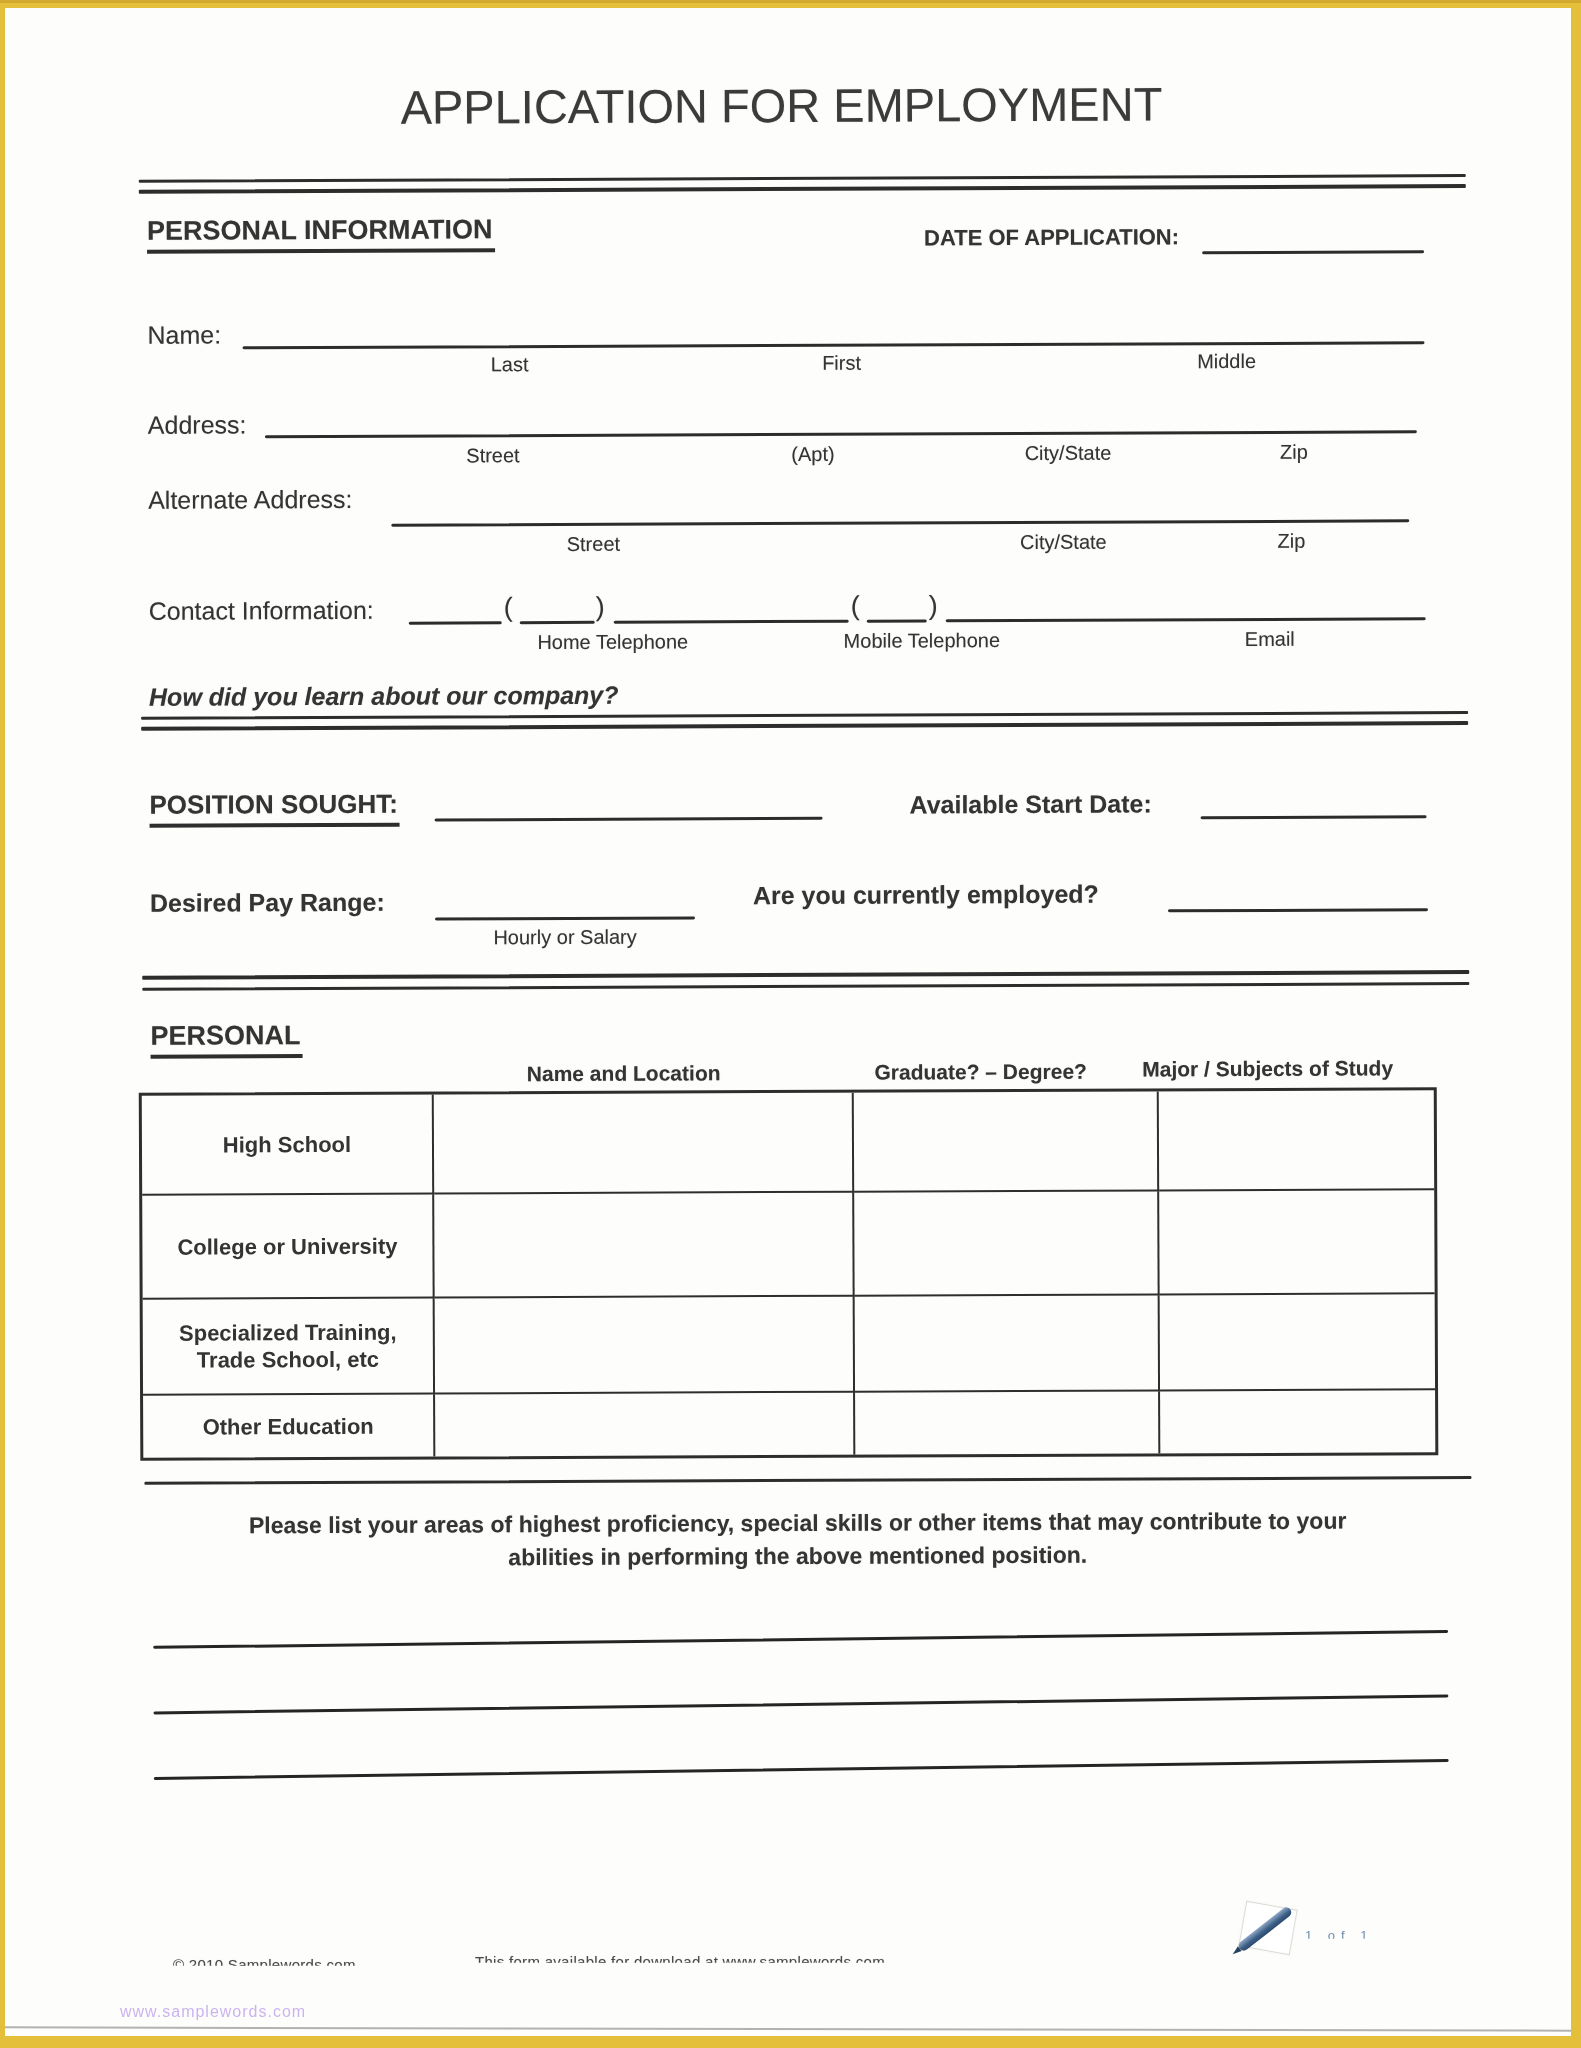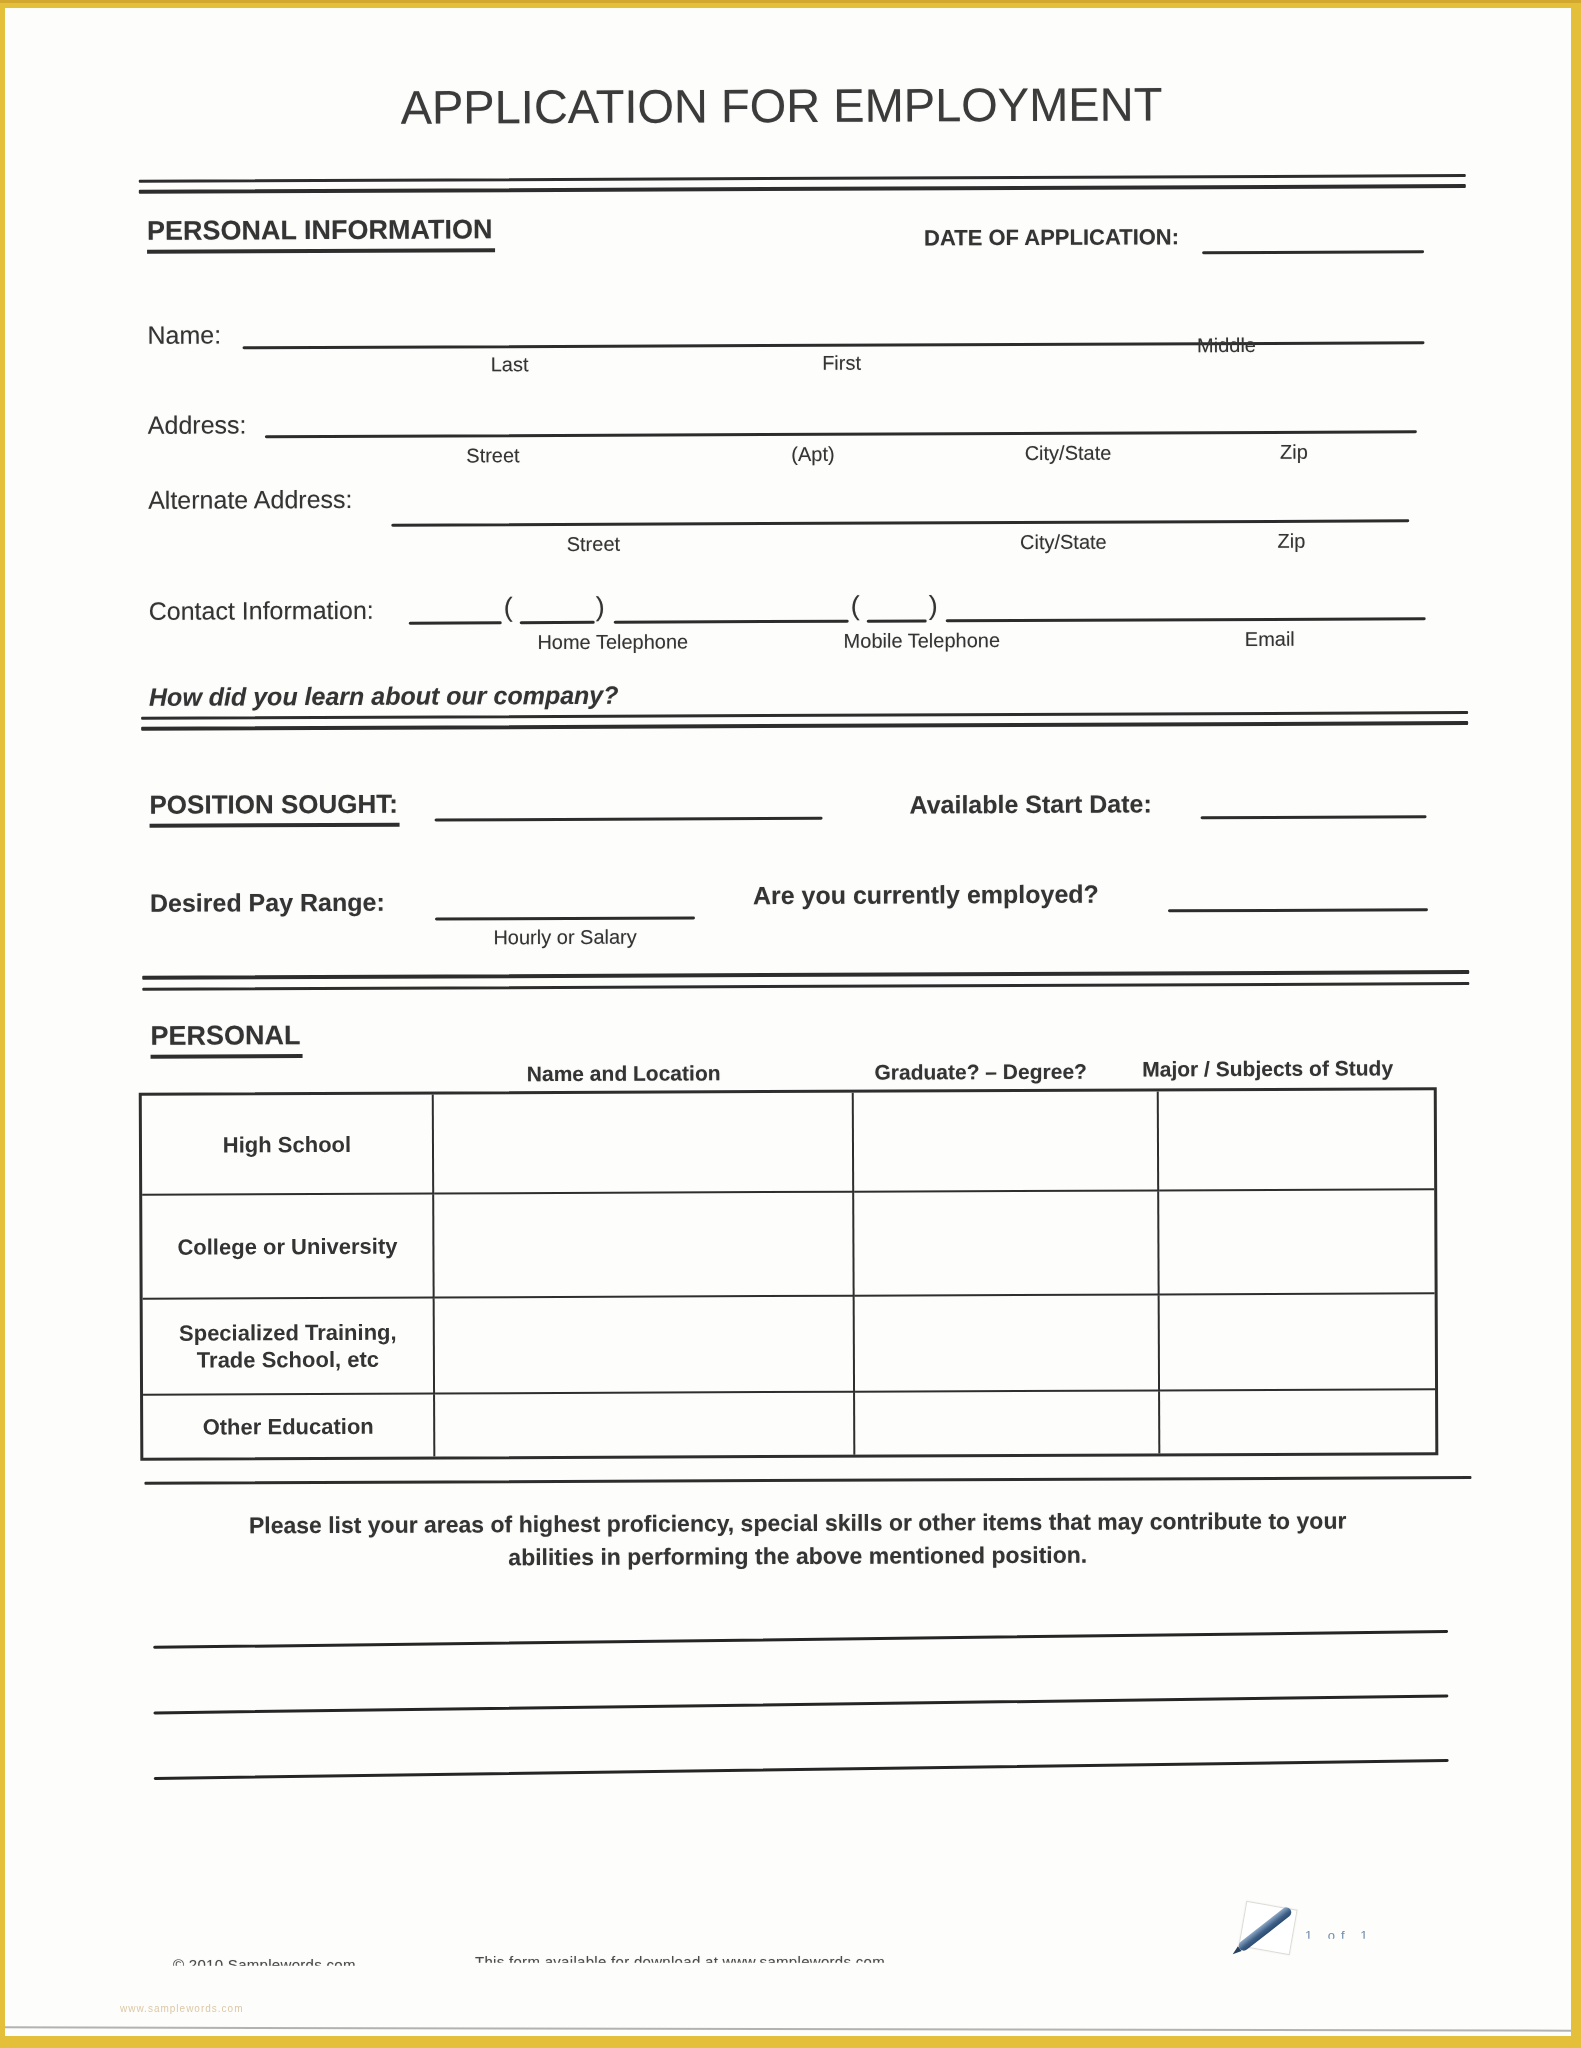--- a/index.html
+++ b/index.html
@@ -33,21 +33,21 @@
   .wline{position:absolute;height:3px;background:#252525;border-radius:1.5px;}
   .clip{clip-path:inset(0 0 42% 0);}
   .foot{font-size:15px;color:#4a4a4a;letter-spacing:.3px;}
   .stampcard{position:absolute;left:1237px;top:1897px;width:50px;height:44px;background:#fff;
              border:1px solid #dcdcd6;transform:rotate(10deg);box-shadow:0 0 2px rgba(0,0,0,.08);}
   .pen{position:absolute;left:1228px;top:1916px;width:64px;height:10px;border-radius:5px;
        background:linear-gradient(180deg,#8fa9c6,#3d5f86 60%,#2c4a6e);transform:rotate(-38deg);}
   .pen::after{content:"";position:absolute;left:-9px;top:2px;border-top:3px solid transparent;
        border-bottom:3px solid transparent;border-right:9px solid #27415f;}
   .stamptext{font-size:13px;color:#54779e;letter-spacing:6px;opacity:.85;clip-path:inset(0 0 28% 0);}
-  .wmark{font-size:10px;color:#a16207;opacity:.35;filter:blur(.4px);letter-spacing:1px;}
+  .wmark{font-size:16px;color:#6d28d9;opacity:.35;filter:blur(.4px);letter-spacing:1px;}
   .edge{position:absolute;left:0;top:2020px;width:1566px;height:2px;background:#8a8a8a;opacity:.65;transform:rotate(0.12deg);}
 </style>
 </head>
 <body>
 
 <div class="frame">
  <div class="paper">
   <div class="content">
 
     <div class="abs t title">APPLICATION FOR EMPLOYMENT</div>
@@ -55,21 +55,21 @@
     <div class="rule" style="left:137px;top:179px;width:1327px;height:4px;"></div>
 
     <div class="abs t h" style="left:145px;top:205px;">PERSONAL INFORMATION</div>
     <div class="abs t b" style="left:922px;top:218px;font-size:22px;">DATE OF APPLICATION:</div>
     <div class="ln" style="left:1200px;top:245px;width:222px;"></div>
 
     <div class="abs t lbl" style="left:145px;top:310px;">Name:</div>
     <div class="ln" style="left:240px;top:336px;width:1182px;"></div>
     <div class="abs t sub" style="left:507px;top:344px;">Last</div>
     <div class="abs t sub" style="left:839px;top:344px;">First</div>
-    <div class="abs t sub" style="left:1224px;top:328px;">Middle</div>
+    <div class="abs t sub" style="left:1224px;top:344px;">Middle</div>
 
     <div class="abs t lbl" style="left:145px;top:400px;">Address:</div>
     <div class="ln" style="left:262px;top:425px;width:1152px;"></div>
     <div class="abs t sub" style="left:490px;top:435px;">Street</div>
     <div class="abs t sub" style="left:810px;top:435px;">(Apt)</div>
     <div class="abs t sub" style="left:1065px;top:435px;">City/State</div>
     <div class="abs t sub" style="left:1291px;top:435px;">Zip</div>
 
     <div class="abs t lbl" style="left:145px;top:475px;">Alternate Address:</div>
     <div class="ln" style="left:388px;top:514px;width:1018px;"></div>

